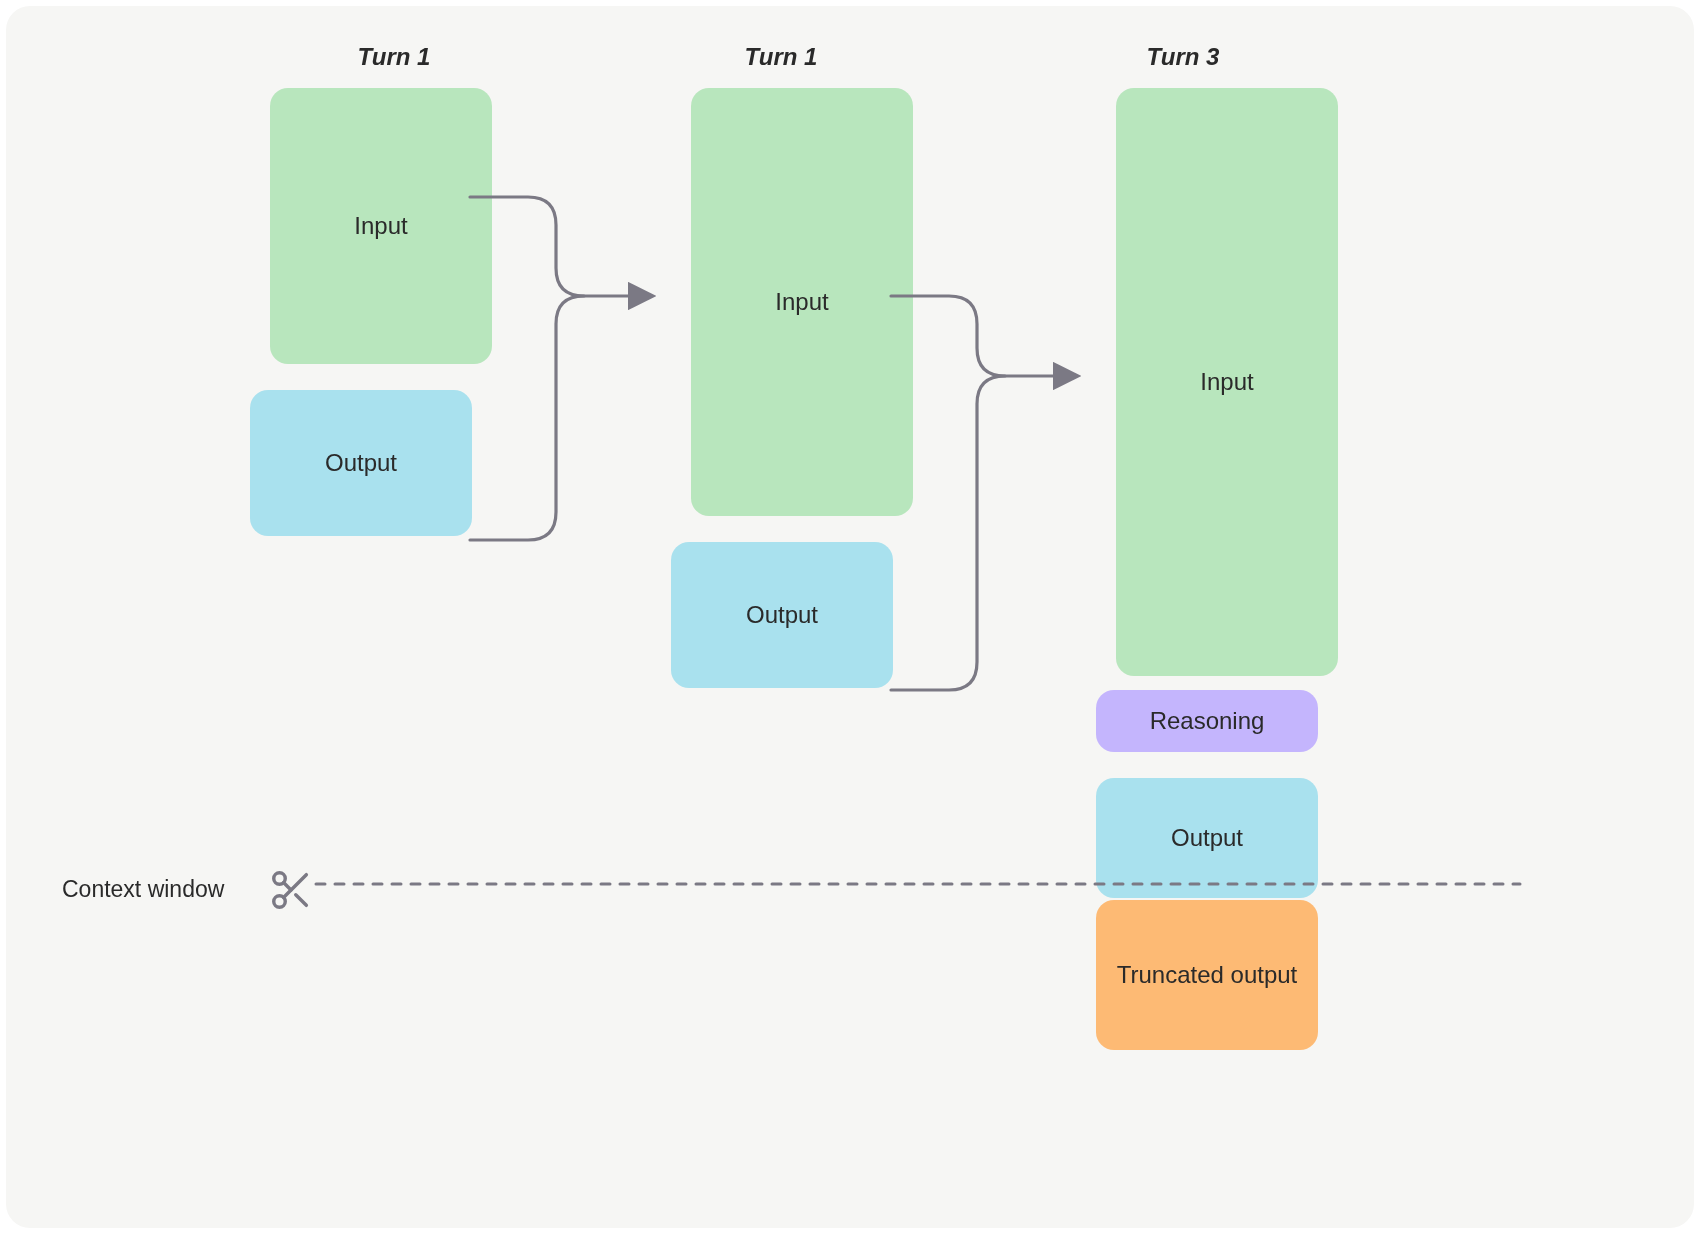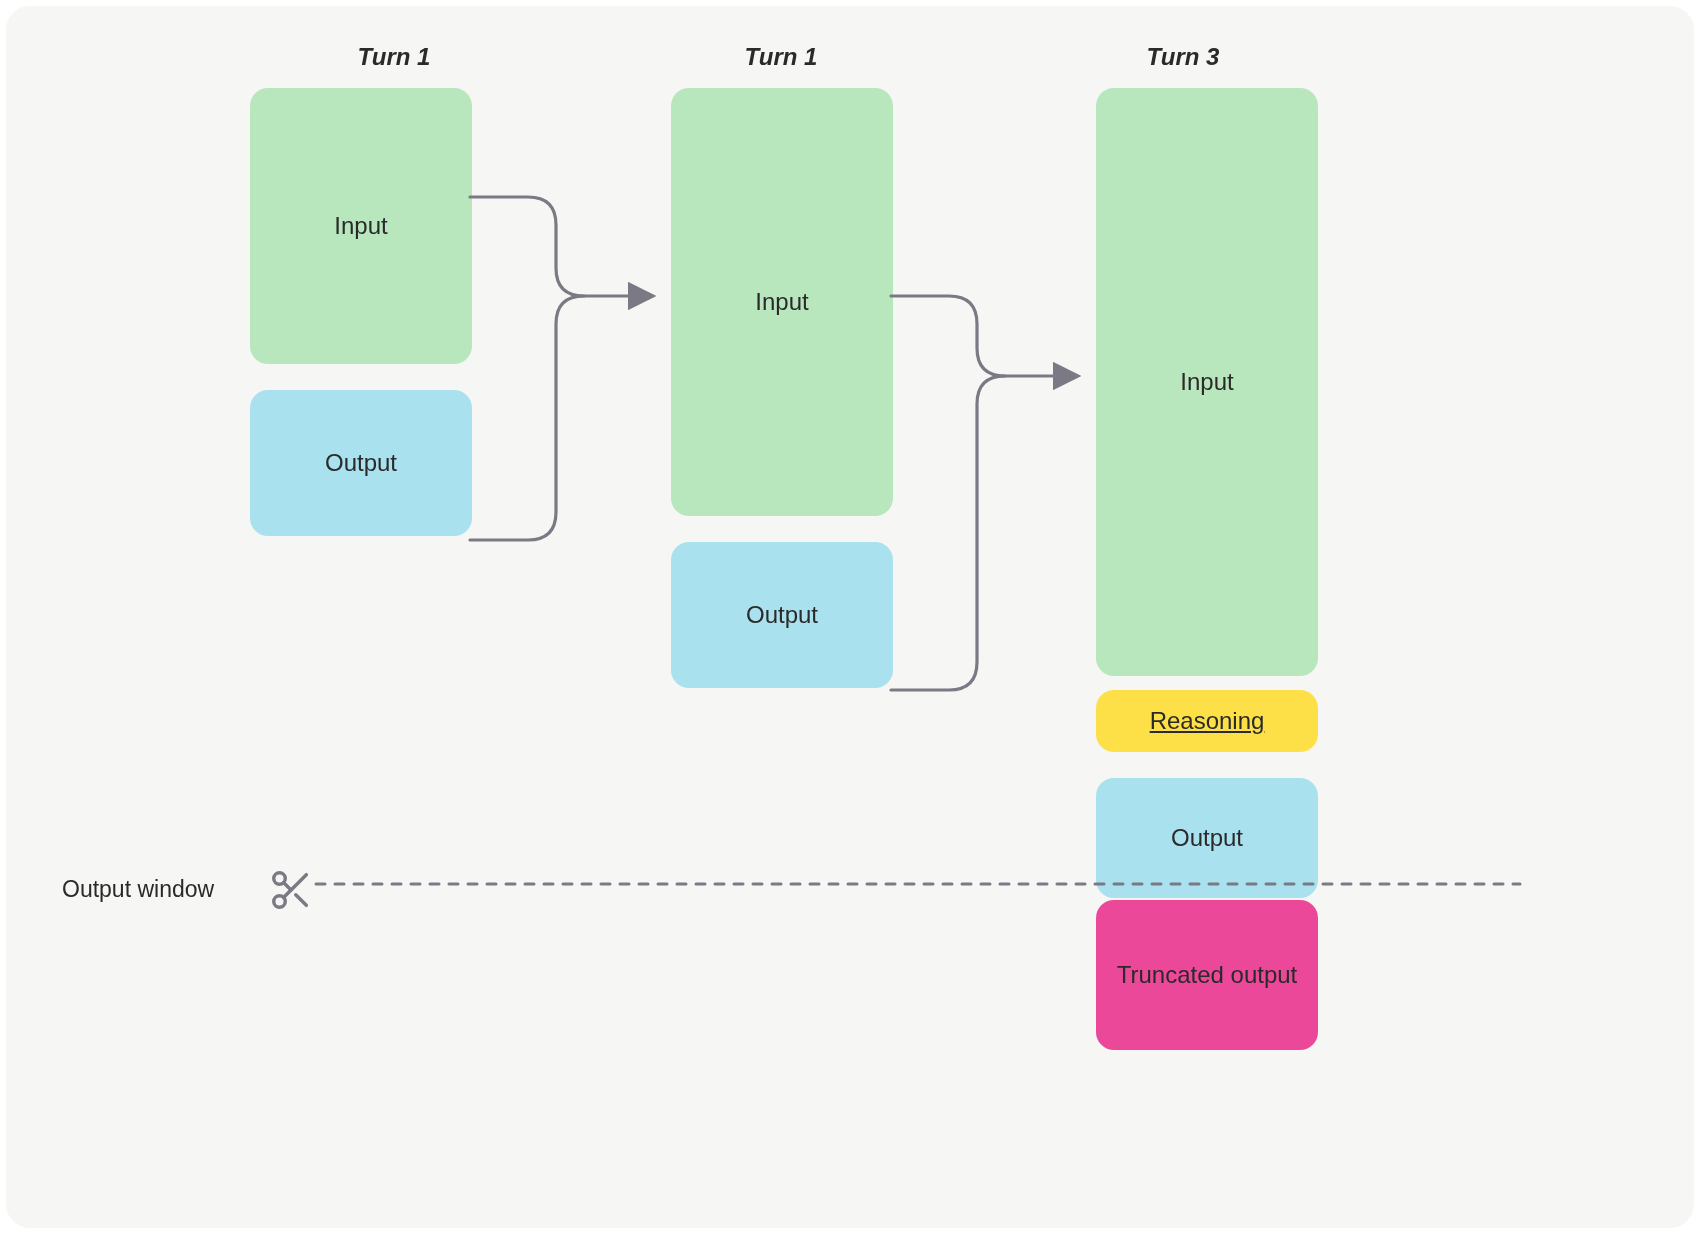--- a/index.html
+++ b/index.html
@@ -30,24 +30,24 @@
       position: absolute;
       border-radius: 18px;
       display: flex;
       align-items: center;
       justify-content: center;
       font-size: 24px;
       color: #2a2a2a;
       text-align: center;
       line-height: 1.3;
     }
-    .input-box  { background: #b8e6bd; }
+    .input-box  { background: #b8e6bd; margin-left: 20px; }
     .output-box { background: #a9e1ee; margin-top: 12px; }
-    .reason-box { background: #fde047; text-decoration: underline; }
-    .trunc-box  { background: #ec4899; }
+    .reason-box { background: #c4b5fd; }
+    .trunc-box  { background: #fdba74; }
 
     .context-label {
       position: absolute;
       font-size: 23px;
       color: #2a2a2a;
       font-weight: 400;
     }
 
     svg.overlay {
       position: absolute;
@@ -87,21 +87,21 @@
   <div class="box output-box" style="left:244px; top:372px; width:222px; height:146px;">Output</div>
 
   <div class="box input-box" style="left:665px; top:82px; width:222px; height:428px;">Input</div>
   <div class="box output-box" style="left:665px; top:524px; width:222px; height:146px;">Output</div>
 
   <div class="box input-box" style="left:1090px; top:82px; width:222px; height:588px;">Input</div>
   <div class="box reason-box" style="left:1090px; top:684px; width:222px; height:62px;">Reasoning</div>
   <div class="box output-box" style="left:1090px; top:760px; width:222px; height:120px;">Output</div>
   <div class="box trunc-box" style="left:1090px; top:894px; width:222px; height:150px;">Truncated output</div>
 
-  <div class="context-label" style="left:56px; top:870px;">Output window</div>
+  <div class="context-label" style="left:56px; top:870px;">Context window</div>
 
   <div class="scissor" style="left:262px; top:861px;">
     <svg width="46" height="46" viewBox="0 0 24 24" fill="none" stroke="currentColor" stroke-width="1.8" stroke-linecap="round" stroke-linejoin="round">
       <circle cx="6" cy="6" r="3"></circle>
       <circle cx="6" cy="18" r="3"></circle>
       <line x1="20" y1="4" x2="8.12" y2="15.88"></line>
       <line x1="14.47" y1="14.48" x2="20" y2="20"></line>
       <line x1="8.12" y1="8.12" x2="12" y2="12"></line>
     </svg>
   </div>

